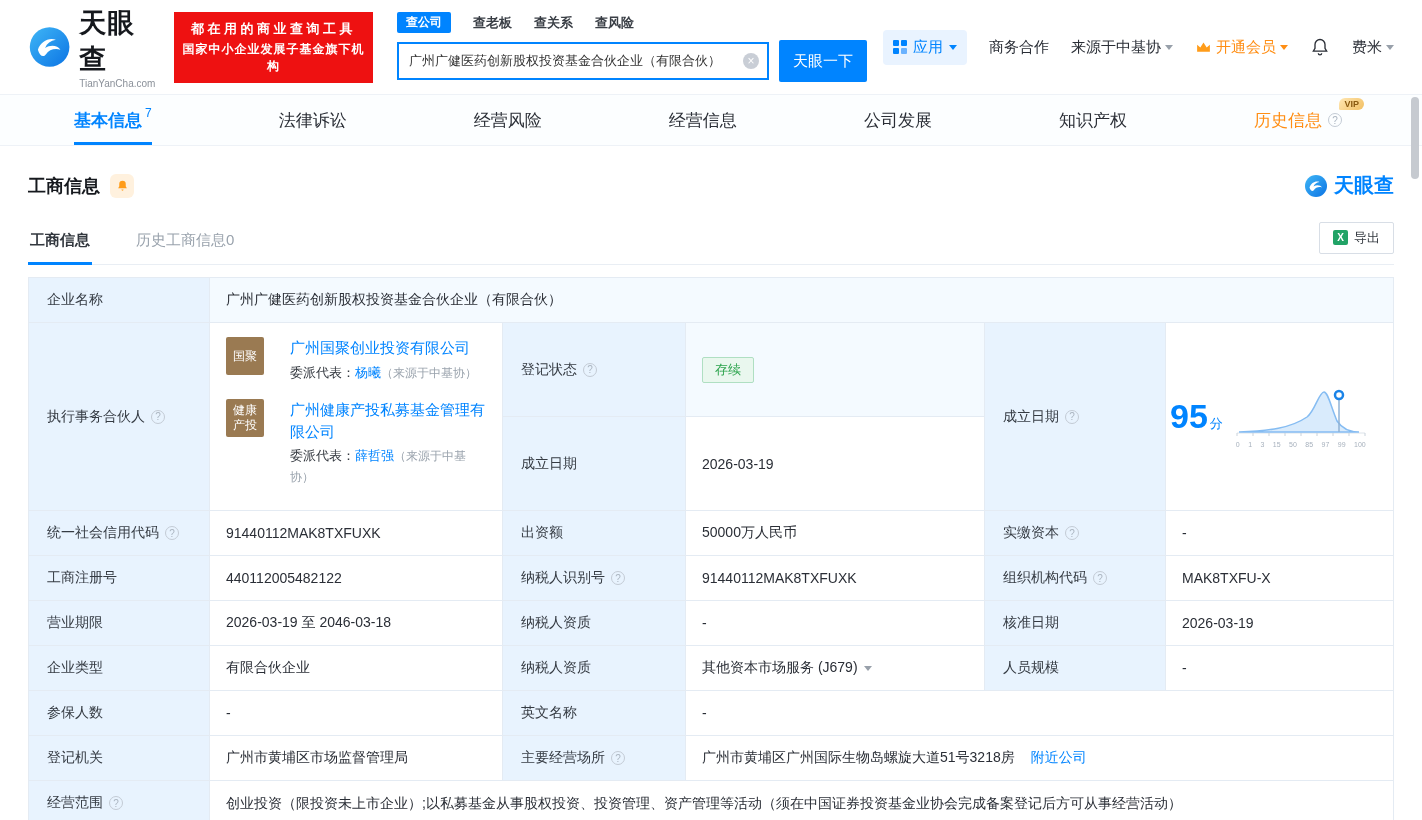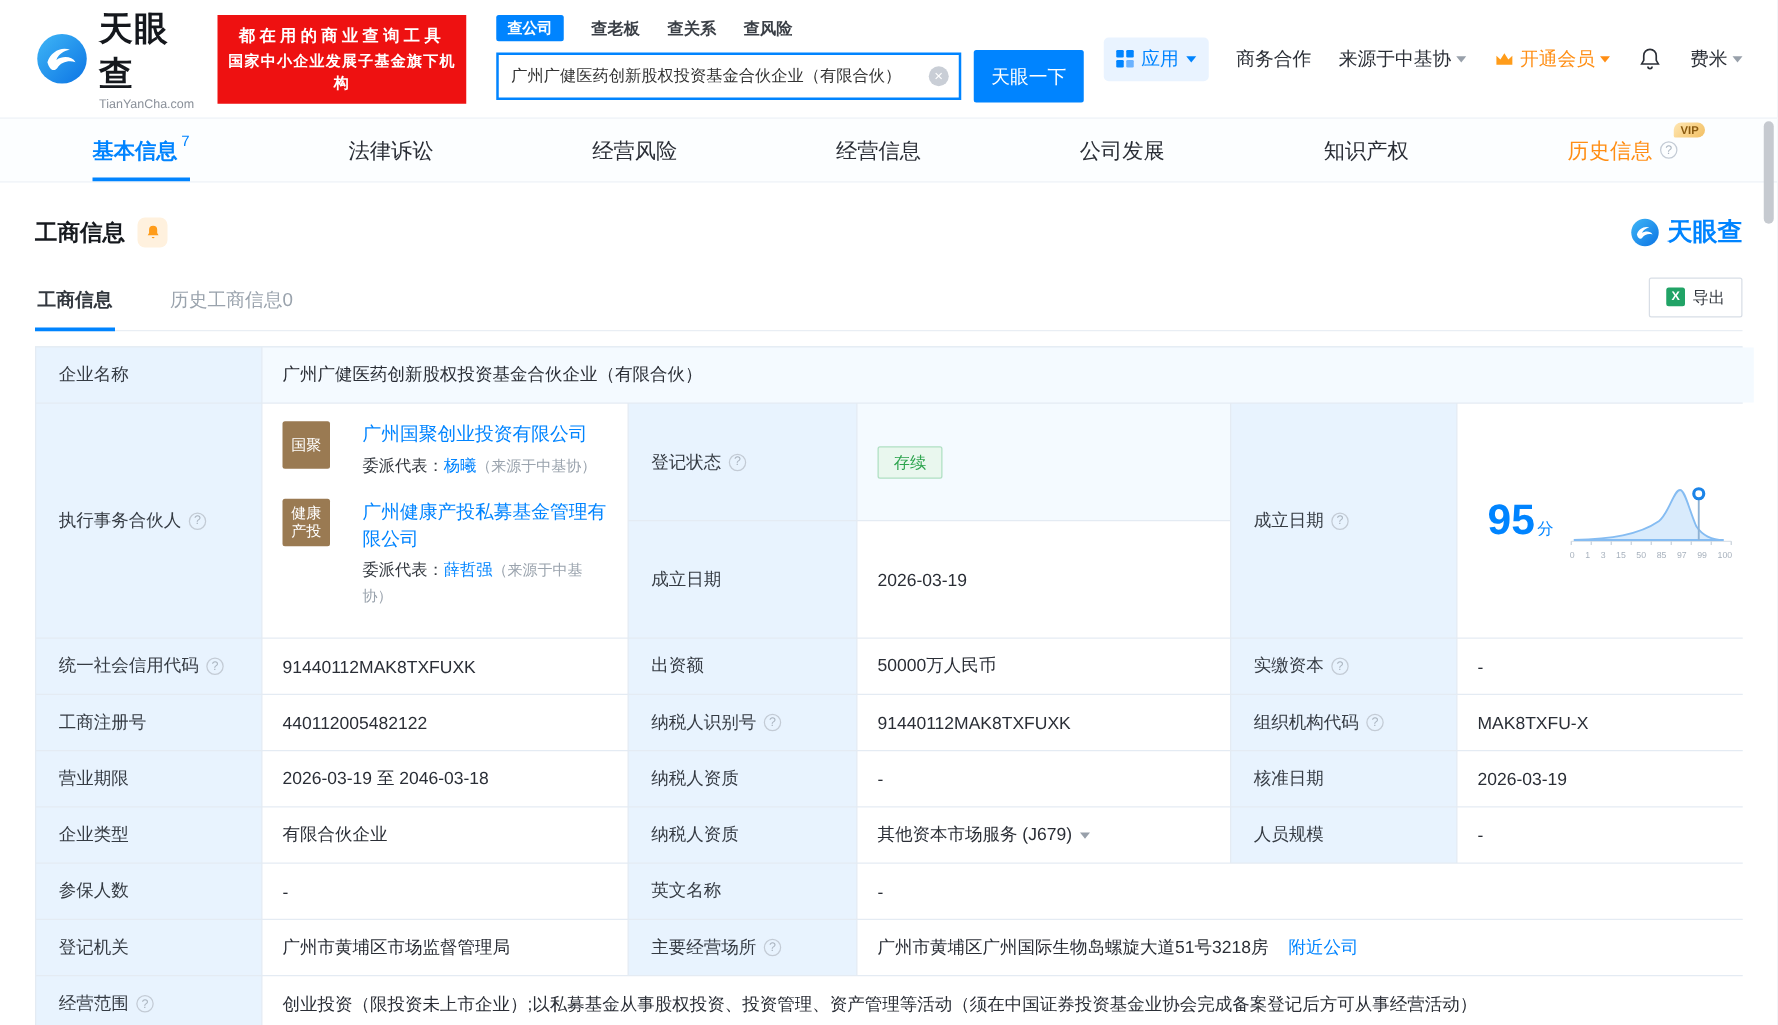--- a/index.html
+++ b/index.html
@@ -83,21 +83,21 @@
   .caret.gray { border-top-color:#98a0aa; margin-left:6px; cursor:pointer; }
 
   .partners { flex-direction:column; align-items:stretch; justify-content:flex-start; padding:14px 16px; gap:16px; }
   .partner { display:flex; gap:26px; align-items:flex-start; }
   .plogo { width:38px; height:38px; flex:none; background:#9a7a52; color:#fff; display:flex; align-items:center; justify-content:center; text-align:center; font-size:12px; line-height:1.25; border-radius:2px; padding:2px; }
   .plink { display:block; color:#0084ff; font-size:15px; line-height:1.45; }
   .prep { font-size:13px; color:#33383f; margin-top:4px; line-height:1.55; }
   .rep-link { color:#0084ff; }
   .psrc { color:#9aa3ad; font-size:12px; }
 
-  .score-cell { gap:12px; padding-left:24px; }
+  .score-cell { gap:12px; padding-left:4px; }
   .score-num { white-space:nowrap; }
   .score-big { font-size:34px; font-weight:700; color:#0084ff; }
   .score-unit { font-size:13px; color:#0084ff; margin-left:2px; }
   .score-chart { width:132px; }
   .axis-labels { display:flex; justify-content:space-between; font-size:7px; color:#a7b1bd; padding:0 1px; margin-top:1px; }
 
   .nearby { color:#0084ff; margin-left:16px; }
   .scope-val { line-height:1.6; padding-top:10px; padding-bottom:10px; }
 </style>
 </head>

